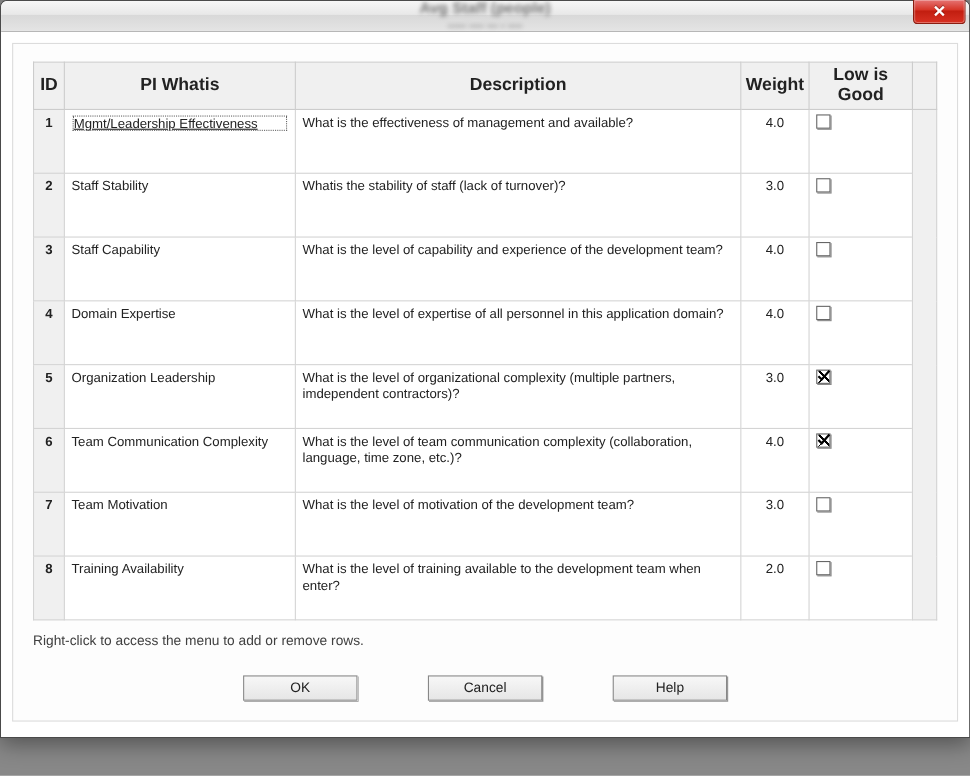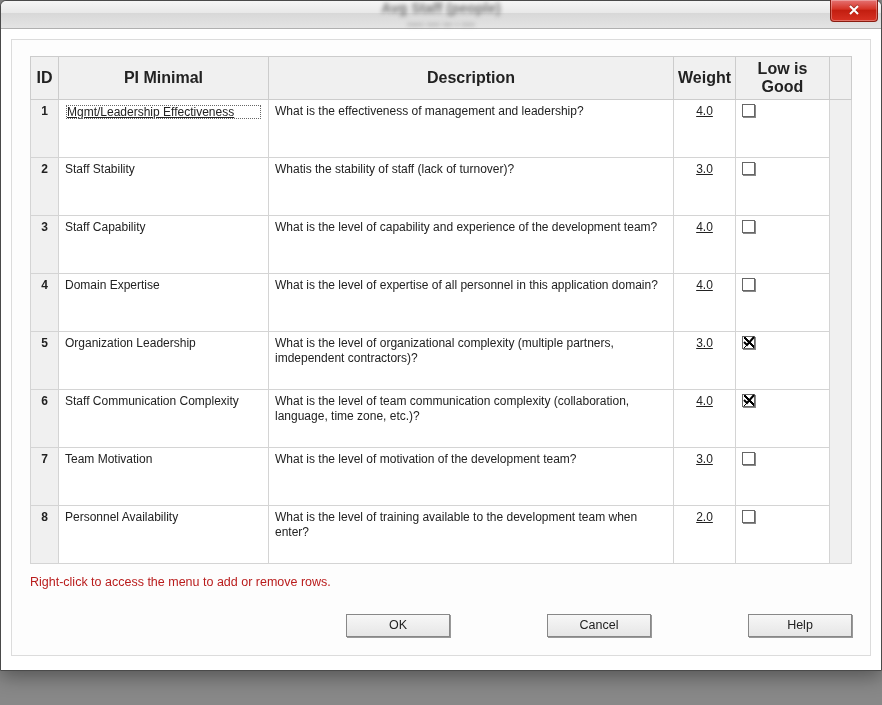--- a/index.html
+++ b/index.html
@@ -120,21 +120,20 @@
   }
   td.desc-cell {
     font-size: 12px;
     line-height: 1.25;
     padding: 4px 6px 26px 6px;
     vertical-align: top;
   }
   td.weight-cell {
     text-align: center;
     vertical-align: middle;
-    text-decoration: underline;
   }
   td.low-cell {
     text-align: left;
     vertical-align: middle;
     padding-left: 10px;
   }
   td.pad-cell {
     background: #f0f0f0;
     border-right: 1px solid #ccc;
   }
@@ -161,29 +160,29 @@
     position: relative;
   }
   .cb.checked svg {
     position: absolute;
     width: 13px; height: 13px;
     top: -2px; left: -1px;
   }
   .hints {
     margin-top: 10px;
     font-size: 12.5px;
-    color: #b91c1c;
+    color: #404040;
     line-height: 1.4;
   }
   .hints p { margin: 6px 0; }
   .button-row {
     margin-top: 22px;
     display: flex;
-    justify-content: flex-end;
-    gap: 97px;
+    justify-content: center;
+    gap: 64px;
   }
   .btn {
     width: 104px;
     height: 23px;
     border: 1px solid #888;
     background: linear-gradient(#f7f7f7,#e6e6e6);
     font-size: 12.5px;
     color: #222;
     cursor: default;
     box-shadow: 1px 1px 0 #999;
@@ -218,34 +217,34 @@
           <col class="col-id">
             <col class="col-factor">
             <col class="col-desc">
           <col class="col-weight">
             <col class="col-low">
             <col class="col-pad">
         </colgroup>
         <thead>
           <tr>
             <th>ID</th>
-            <th>PI Minimal</th>
+            <th>PI Whatis</th>
             <th>Description</th>
             <th>Weight</th>
             <th>Low is Good</th>
             <th></th>
           </tr>
         </thead>
         <tbody id="tbody">
             <tr>
               <td class="id-cell">1</td>
               <td class="factor-cell">
                 <span class="dotted-focus">Mgmt/Leadership Effectiveness</span>
               </td>
-              <td class="desc-cell">What is the effectiveness of management and leadership?</td>
+              <td class="desc-cell">What is the effectiveness of management and available?</td>
               <td class="weight-cell">4.0</td>
               <td class="low-cell"><span class="cb"></span></td>
               <td class="pad-cell" rowspan="8"></td>
             </tr>
             <tr>
               <td class="id-cell">2</td>
               <td class="factor-cell">Staff Stability</td>
               <td class="desc-cell">Whatis the stability of staff (lack of turnover)?</td>
               <td class="weight-cell">3.0</td>
               <td class="low-cell"><span class="cb"></span></td>
@@ -270,39 +269,39 @@
               <td class="desc-cell">What is the level of organizational complexity (multiple partners, imdependent contractors)?</td>
               <td class="weight-cell">3.0</td>
               <td class="low-cell"><span class="cb checked">
                   <svg viewBox="0 0 13 13">
                     <path d="M2 7 L5 10 L12 2" stroke="#000" stroke-width="2" fill="none"></path>
                   </svg>
                 </span></td>
             </tr>
             <tr>
               <td class="id-cell">6</td>
-              <td class="factor-cell">Staff Communication Complexity</td>
+              <td class="factor-cell">Team Communication Complexity</td>
               <td class="desc-cell">What is the level of team communication complexity (collaboration, language, time zone, etc.)?</td>
               <td class="weight-cell">4.0</td>
               <td class="low-cell"><span class="cb checked">
                   <svg viewBox="0 0 13 13">
                     <path d="M2 7 L5 10 L12 2" stroke="#000" stroke-width="2" fill="none"></path>
                   </svg>
                 </span></td>
             </tr>
             <tr>
               <td class="id-cell">7</td>
               <td class="factor-cell">Team Motivation</td>
               <td class="desc-cell">What is the level of motivation of the development team?</td>
               <td class="weight-cell">3.0</td>
               <td class="low-cell"><span class="cb"></span></td>
             </tr>
             <tr>
               <td class="id-cell">8</td>
-              <td class="factor-cell">Personnel Availability</td>
+              <td class="factor-cell">Training Availability</td>
               <td class="desc-cell">What is the level of training available to the development team when enter?</td>
               <td class="weight-cell">2.0</td>
               <td class="low-cell"><span class="cb"></span></td>
             </tr>
           </tbody>
       </table>
 
       <div class="hints">
         <p>Right-click to access the menu to add or remove rows.</p>
       </div>

